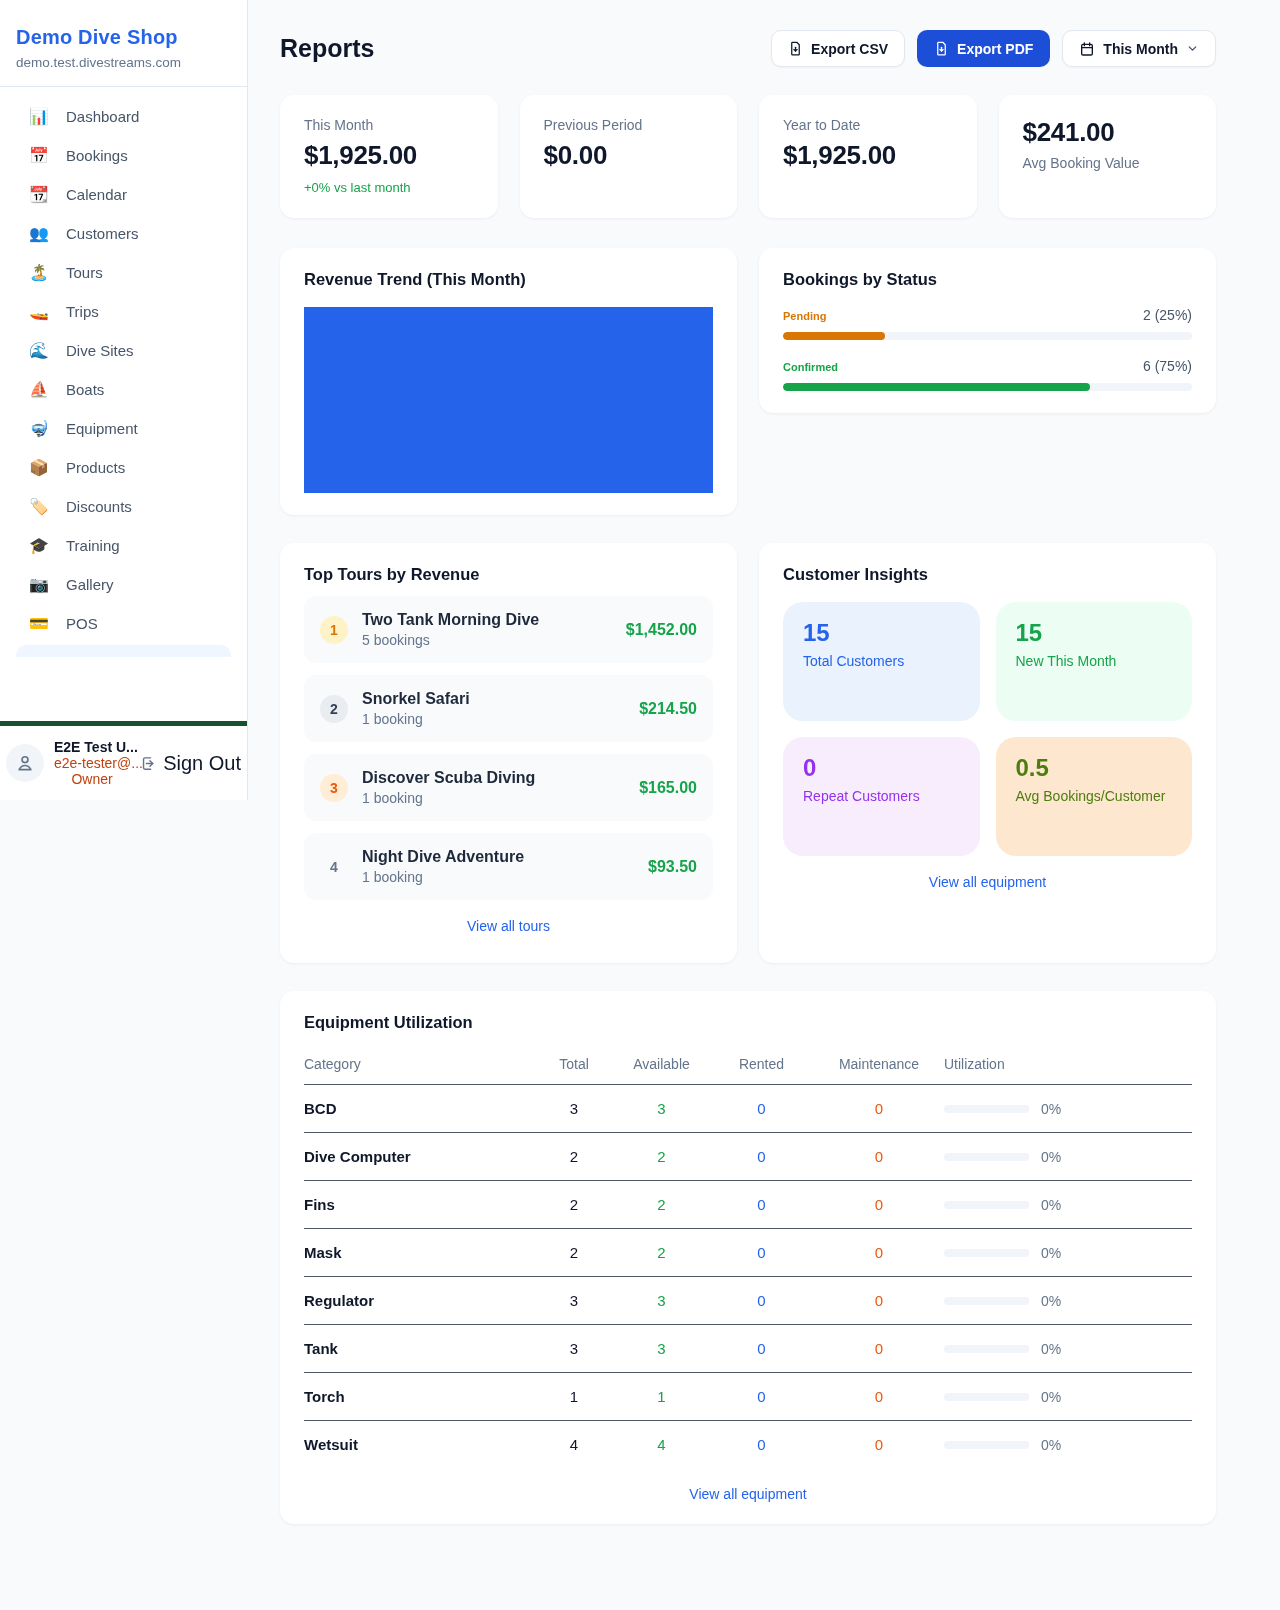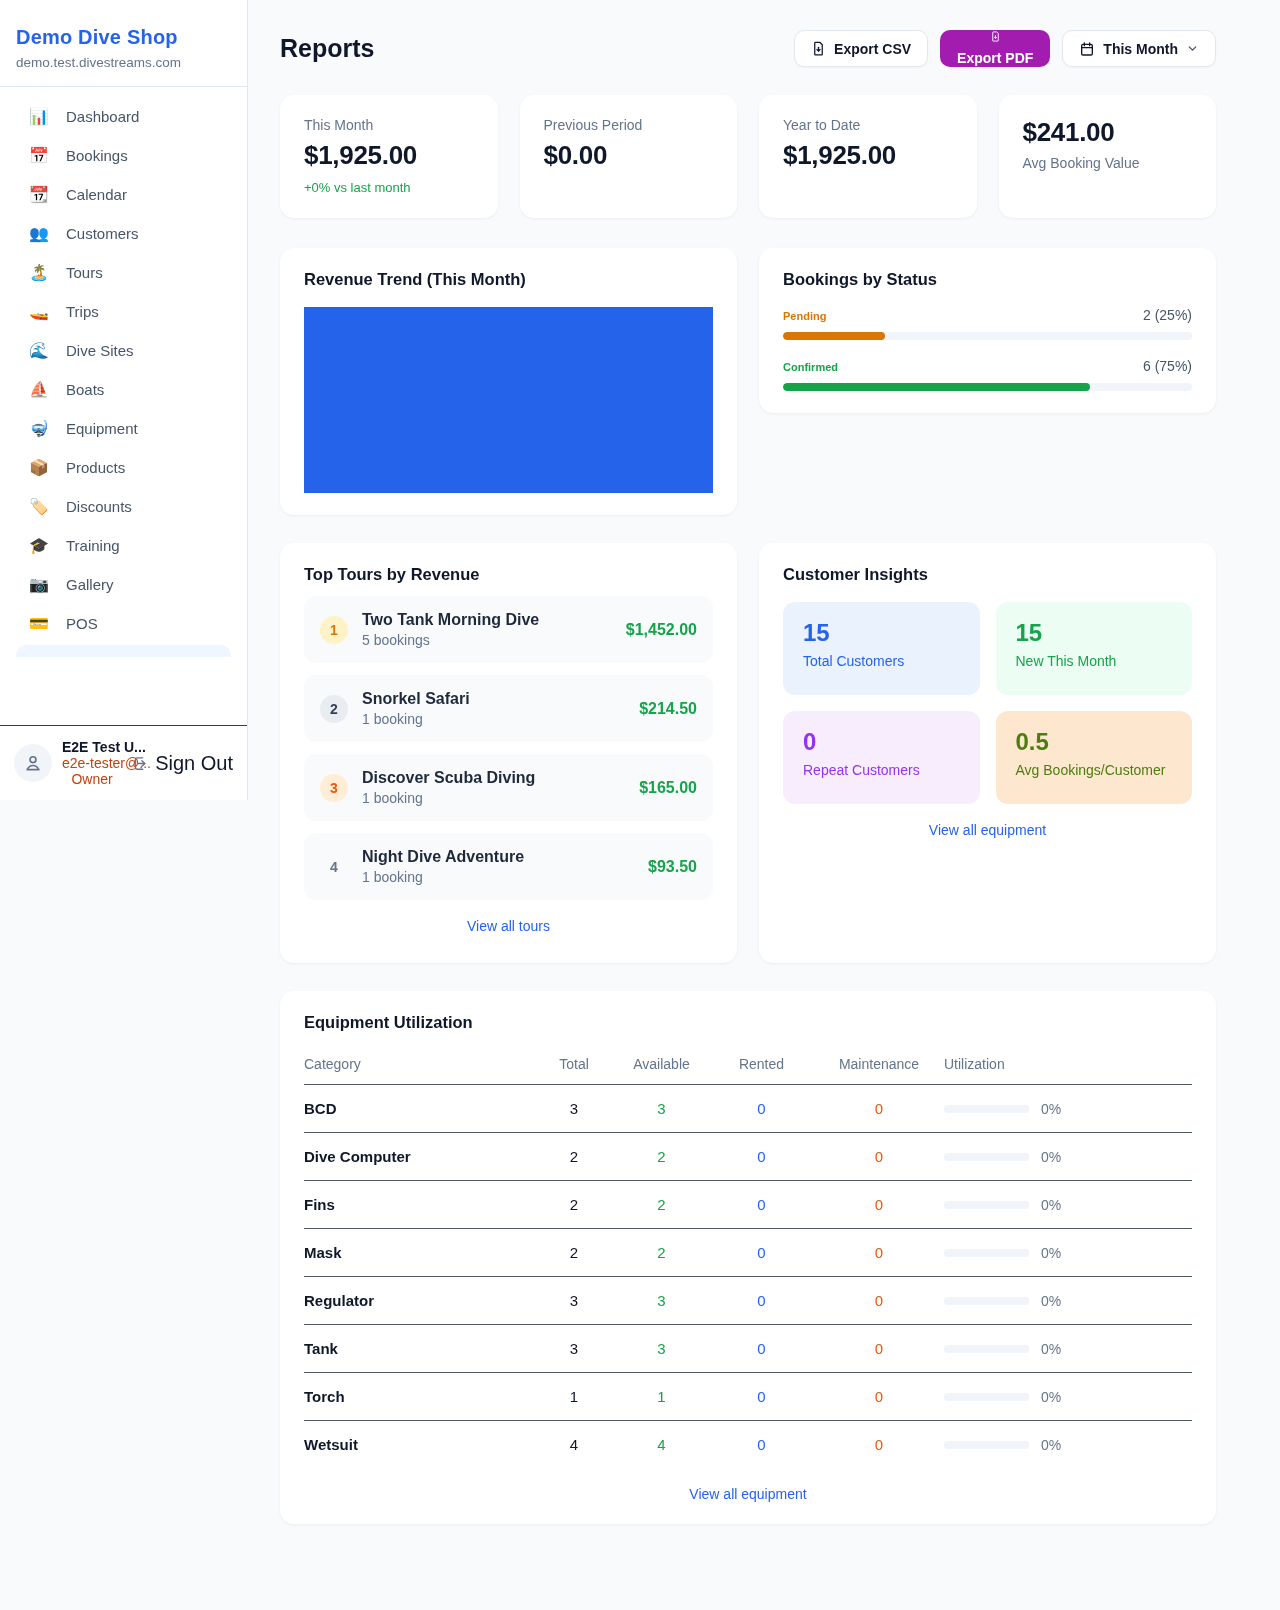--- a/index.html
+++ b/index.html
@@ -22,21 +22,21 @@
   .shop-domain { color:#64748b; font-size:13.5px; margin-top:6px; }
   .nav { flex:1; padding:10px 12px 0; overflow:hidden; }
   .nav-item {
     display:flex; align-items:center; gap:16px;
     padding:10px 16px; border-radius:10px;
     color:#475569; font-size:15px; cursor:pointer;
   }
   .nav-icon { width:22px; font-size:16px; text-align:center; flex:0 0 22px; }
   .active-partial { height:12px; margin:2px 4px 0; border-radius:10px 10px 0 0; background:#eff6ff; }
   .user-bar {
-    border-top:1px solid #14532d; padding:13px 14px;
+    border-top:5px solid #14532d; padding:13px 6px;
     display:flex; align-items:center; gap:10px; background:#fff;
   }
   .avatar {
     width:38px; height:38px; border-radius:50%; background:#f1f5f9;
     display:flex; align-items:center; justify-content:center; flex:0 0 38px;
   }
   .user-meta { flex:1; min-width:0; }
   .user-name { font-size:14px; font-weight:bold; color:#0f172a; white-space:nowrap; }
   .user-email, .user-role { font-size:14px; color:#c2410c; white-space:nowrap;text-align:center; }
   .signout { display:flex; align-items:center; gap:6px; color:#0f172a; font-size:20px; cursor:pointer; white-space:nowrap; }
@@ -45,21 +45,21 @@
   .header-row { display:flex; align-items:center; justify-content:space-between; margin-top:30px; }
   .page-title { font-size:25px; font-weight:bold; color:#0f172a; }
   .header-actions { display:flex; gap:12px; }
   .btn {
     height:37px; display:inline-flex; align-items:center; gap:8px;
     padding:0 16px; border-radius:10px; font-size:14px; font-weight:bold;
     border:1px solid transparent; cursor:pointer; background:#fff;
     font-family:"Liberation Sans",sans-serif;
   }
   .btn-outline { border-color:#e2e8f0; color:#0f172a; box-shadow:0 1px 2px rgba(15,23,42,.04); }
-  .btn-primary { background:#a21caf; color:#fff;flex-direction:column; }
+  .btn-primary { background:#1d4ed8; color:#fff; }
   .btn svg { display:block; }
   
   .stats-row { display:grid; grid-template-columns:repeat(4,1fr); gap:22px; margin-top:28px; }
   .card {
     background:#fff; border-radius:14px; padding:22px 24px;
     box-shadow:0 1px 3px rgba(15,23,42,.06);
   }
   .stat-card { height:123px; }
   .stat-label { font-size:14px; color:#64748b; margin-bottom:7px; }
   .stat-value { font-size:26px; font-weight:bold; color:#0f172a; letter-spacing:-.3px; }
@@ -90,21 +90,21 @@
   }
   .rank-1 { background:#fef3c7; color:#d97706; }
   .rank-2 { background:#e9edf2; color:#334155; }
   .rank-3 { background:#ffedd5; color:#ea580c; }
   .tour-info { flex:1; min-width:0; }
   .tour-name { font-size:16px; font-weight:bold; color:#1e293b; }
   .tour-bookings { font-size:14px; color:#64748b; margin-top:3px; }
   .tour-amount { font-size:16px; font-weight:bold; color:#16a34a; white-space:nowrap; }
   .view-link { display:block; text-align:center; color:#2563eb; font-size:14px; margin-top:18px; cursor:pointer; text-decoration:none; }
   .insights-grid { display:grid; grid-template-columns:1fr 1fr; gap:16px; margin-top:18px; }
-  .insight-tile { border-radius:12px; padding:17px 20px; height:93px; }
+  .insight-tile { border-radius:20px; padding:17px 20px; height:119px; }
   .insight-value { font-size:24px; font-weight:bold; }
   .insight-label { font-size:14px; margin-top:6px; }
   .tile-blue   { background:#eaf2fe; } .tile-blue  .insight-value, .tile-blue  .insight-label { color:#2563eb; }
   .tile-green  { background:#ecfdf3; } .tile-green .insight-value, .tile-green .insight-label { color:#16a34a; }
   .tile-purple { background:#f8edfc; } .tile-purple .insight-value, .tile-purple .insight-label { color:#9333ea; }
   .tile-orange { background:#fde8cf; } .tile-orange .insight-value, .tile-orange .insight-label { color:#4d7c0f; }
   
   .equip-card { margin-top:28px; padding-bottom:22px; }
   table { width:100%; border-collapse:collapse; margin-top:14px; }
   th {

